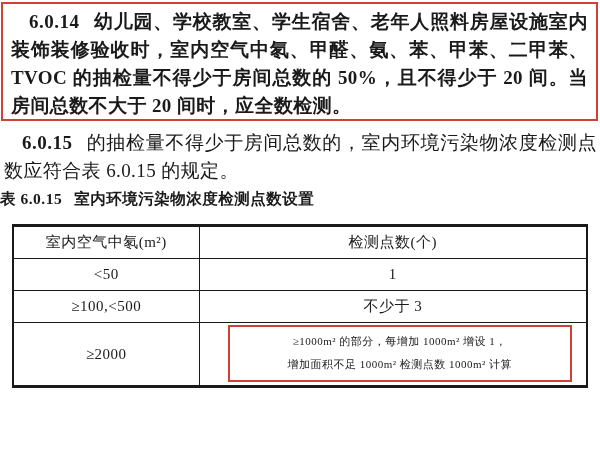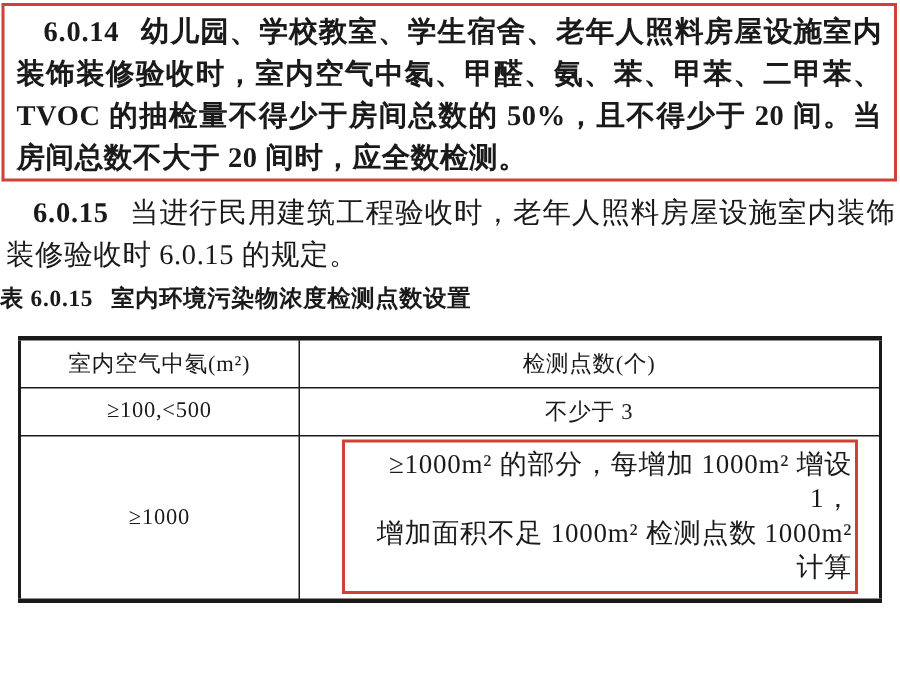--- a/index.html
+++ b/index.html
@@ -84,59 +84,63 @@
   col.c-area{width:186px;}
   tr.h-row{height:33px;}
   tr.d-row{height:32px;}
   tr.last-row{height:60px;}
   
   .cell-red-box{
     border:2px solid var(--red);
     margin:2px 12px 3px 26px;
     padding:3px 2px 4px 2px;
     line-height:23px;
-    font-size:18px;
-    text-align:right;
+    font-size:11px;
+    text-align:center;
   }
 </style>
 </head>
 <body>
 
 <div class="mandatory-box">
   <p class="clause-para heavy">
     <span class="clause-num">6.0.14</span><span>幼儿园、学校教室、学生宿舍、老年人照料房屋设施室内装饰装修验收时，室内空气中氡、甲醛、氨、苯、甲苯、二甲苯、TVOC 的抽检量不得少于房间总数的 50%，且不得少于 20 间。当房间总数不大于 20 间时，应全数检测。</span>
   </p>
 </div>
 
 <div class="clause15-wrap">
   <p class="clause-para">
-    <span class="clause-num">6.0.15</span><span>当进行民用建筑工程验收时，老年人照料房屋设施室内装饰装修验收时 6.0.15 的规定。</span>
+    <span class="clause-num">6.0.15</span><span>的抽检量不得少于房间总数的，室内环境污染物浓度检测点数应符合表 6.0.15 的规定。</span>
   </p>
 </div>
 
 <div class="table-caption">
   <span class="cap-label">表 6.0.15</span><span>室内环境污染物浓度检测点数设置</span>
 </div>
 
 <table class="points-table">
   <colgroup>
       <col class="c-area">
       <col>
     </colgroup>
   <tbody>
     <tr class="h-row">
       <th>室内空气中氡(m²)</th>
       <th>检测点数(个)</th>
     </tr>
     <tr class="d-row">
+      <td>&lt;50</td>
+      <td>1</td>
+    </tr>
+    <tr class="d-row">
       <td>≥100,&lt;500</td>
       <td>不少于 3</td>
     </tr>
     <tr class="last-row">
-      <td>≥1000</td>
+      <td>≥2000</td>
       <td>
         <div class="cell-red-box">
           <div>≥1000m² 的部分，每增加 1000m² 增设 1，</div>
           <div>增加面积不足 1000m² 检测点数 1000m² 计算</div>
         </div>
       </td>
     </tr>
   </tbody>
 </table>
 

